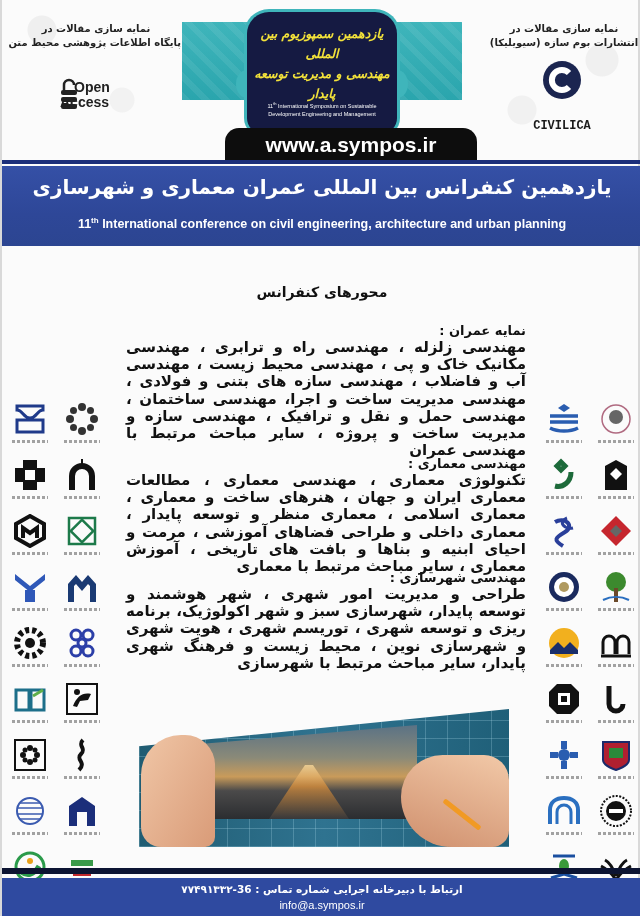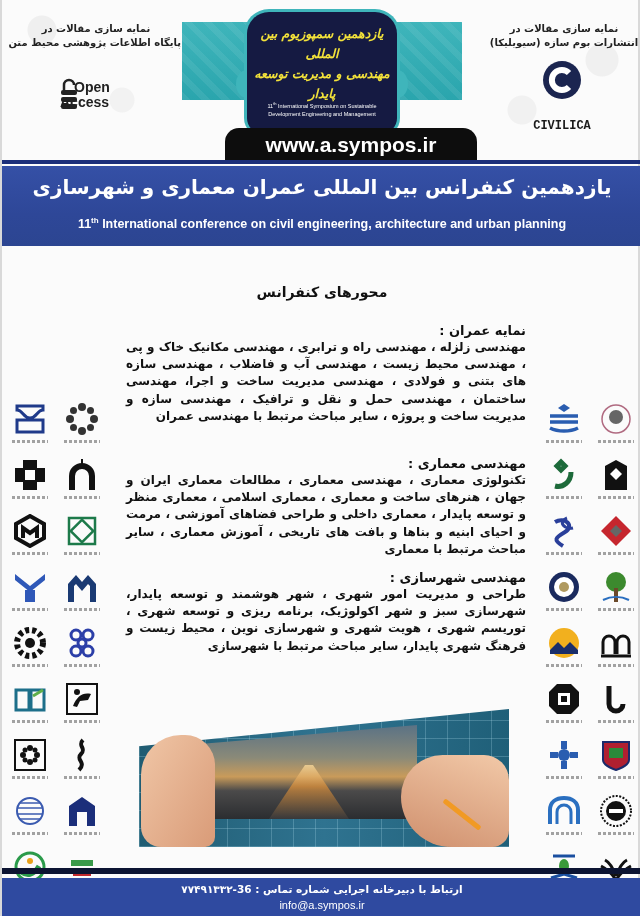--- a/index.html
+++ b/index.html
@@ -50,21 +50,21 @@
   .band-top { position: absolute; left: 0; top: 160px; width: 640px; height: 4px; background: #1c2f7a; }
   .banner { position: absolute; left: 0; top: 166px; width: 640px; height: 80px; background: linear-gradient(#3550a6, #2e4798 60%, #2c4591); }
   .banner-fa { position: absolute; left: 0; top: 9px; width: 640px; text-align: center; color: #fff; font-size: 20px; font-weight: bold; direction: rtl; white-space: nowrap; }
   .banner-en { position: absolute; left: 0; top: 50px; width: 640px; text-align: center; color: #fff; font-family: "Liberation Sans", sans-serif; font-size: 12.5px; font-weight: bold; direction: ltr; white-space: nowrap; }
   .banner-en sup { font-size: 8px; }
 
   
   .axes-title { position: absolute; left: 100px; top: 284px; width: 440px; text-align: center; font-size: 14px; font-weight: bold; color: #111; direction: rtl; }
   .section { position: absolute; left: 124px; width: 400px; direction: rtl; text-align: right; color: #111; }
   .sec-head { font-size: 13px; font-weight: bold; line-height: 17px; }
-  .sec-body { font-size: 12px; font-weight: bold; line-height: 17.2px; text-align: justify; text-align-last: right; }
+  .sec-body { font-size: 15px; font-weight: bold; line-height: 17.2px; text-align: justify; text-align-last: right; }
   .sec-civil { top: 322px; }
   .sec-arch { top: 455px; }
   .sec-urban { top: 569px; }
 
   
   .illus { position: absolute; left: 137px; top: 697px; width: 370px; height: 150px; }
   .illus-bg { position: absolute; left: 0; top: 12px; width: 370px; height: 138px; background: linear-gradient(90deg, #205c72, #2f7390 50%, #1f5f78); clip-path: polygon(0 27%, 100% 0, 100% 100%, 0 100%); }
   .illus-grid { position: absolute; inset: 12px 0 0 0; background: repeating-linear-gradient(90deg, rgba(180,225,240,0.25) 0 1px, transparent 1px 22px), repeating-linear-gradient(0deg, rgba(180,225,240,0.25) 0 1px, transparent 1px 18px); clip-path: polygon(0 27%, 100% 0, 100% 100%, 0 100%); }
   .illus-photo { position: absolute; left: 64px; top: 28px; width: 214px; height: 94px; background: linear-gradient(180deg, #5a7285 0%, #8b8a78 35%, #c99b5a 55%, #4b4a4a 70%, #2b2d30 100%); clip-path: polygon(0 20%, 100% 0, 100% 100%, 0 100%); }
   .illus-road { position: absolute; left: 130px; top: 68px; width: 80px; height: 54px; background: linear-gradient(180deg, #f6d79a, #d08a3b 40%, #3b3b3d); clip-path: polygon(45% 0, 55% 0, 100% 100%, 0 100%); opacity: .8; }

